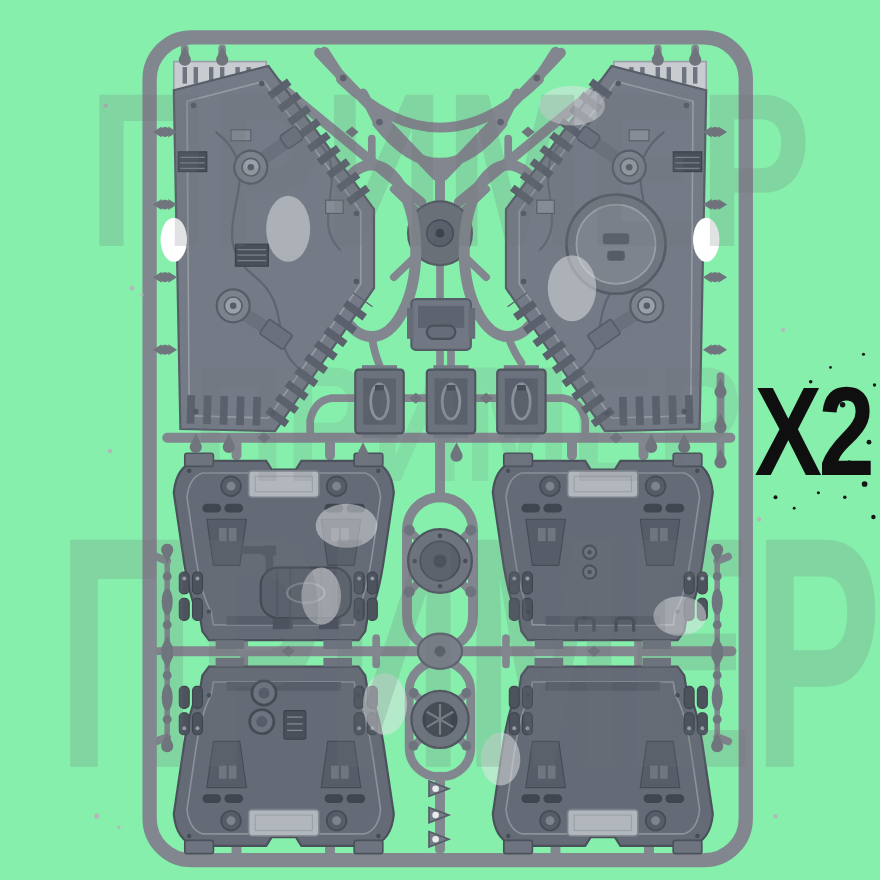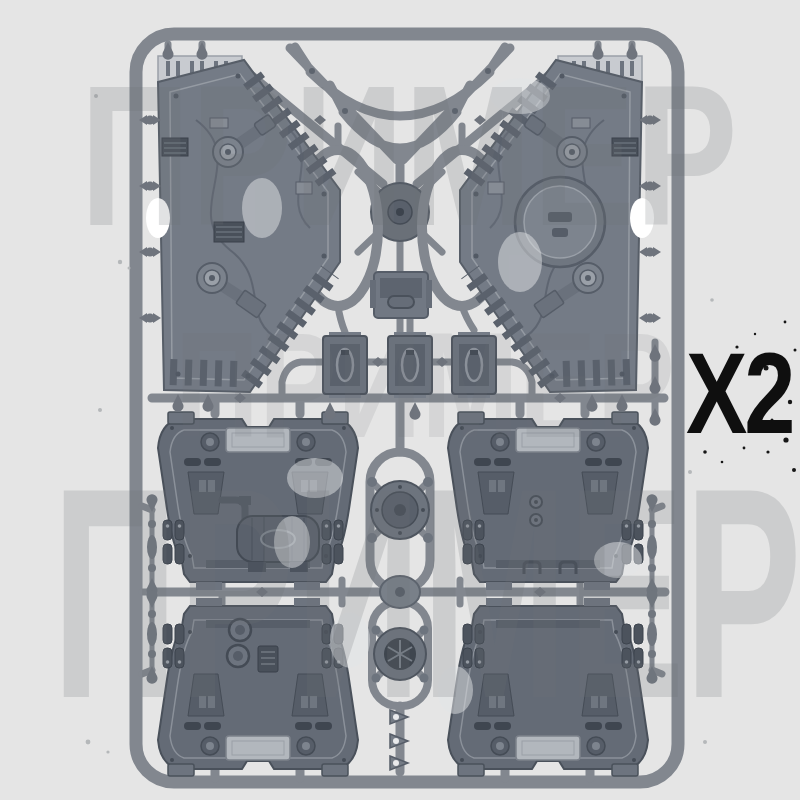--- a/index.html
+++ b/index.html
@@ -1,16 +1,16 @@
 <!DOCTYPE html>
 <html><head>
 <meta charset="utf-8">
 <style>
   html,body{margin:0;padding:0;background:#fff;}
-  .stage{position:relative;width:800px;height:800px;background:#e5e5e5;overflow:hidden;
+  .stage{position:relative;width:800px;height:800px;background:#86efac;overflow:hidden;
          font-family:"Liberation Sans",sans-serif;}
   .stage svg{position:absolute;left:0;top:0;}
   .wm{position:absolute;font-weight:700;color:#6e7276;white-space:nowrap;
       transform-origin:left top;line-height:0.9;pointer-events:none;user-select:none;}
   .wm1{left:80px;top:66px;font-size:200px;opacity:.20;transform:scaleX(.77);}
   .wm2{left:175px;top:318px;font-size:150px;opacity:.13;transform:scaleX(.78);}
   .wm3{left:52px;top:458px;font-size:300px;opacity:.20;transform:scaleX(.585);}
   .qty{position:absolute;left:686px;top:336px;font-size:115px;font-weight:900;
        color:#0f0f0f;letter-spacing:-4px;line-height:1;transform:scaleX(.80);
        transform-origin:left top;}

